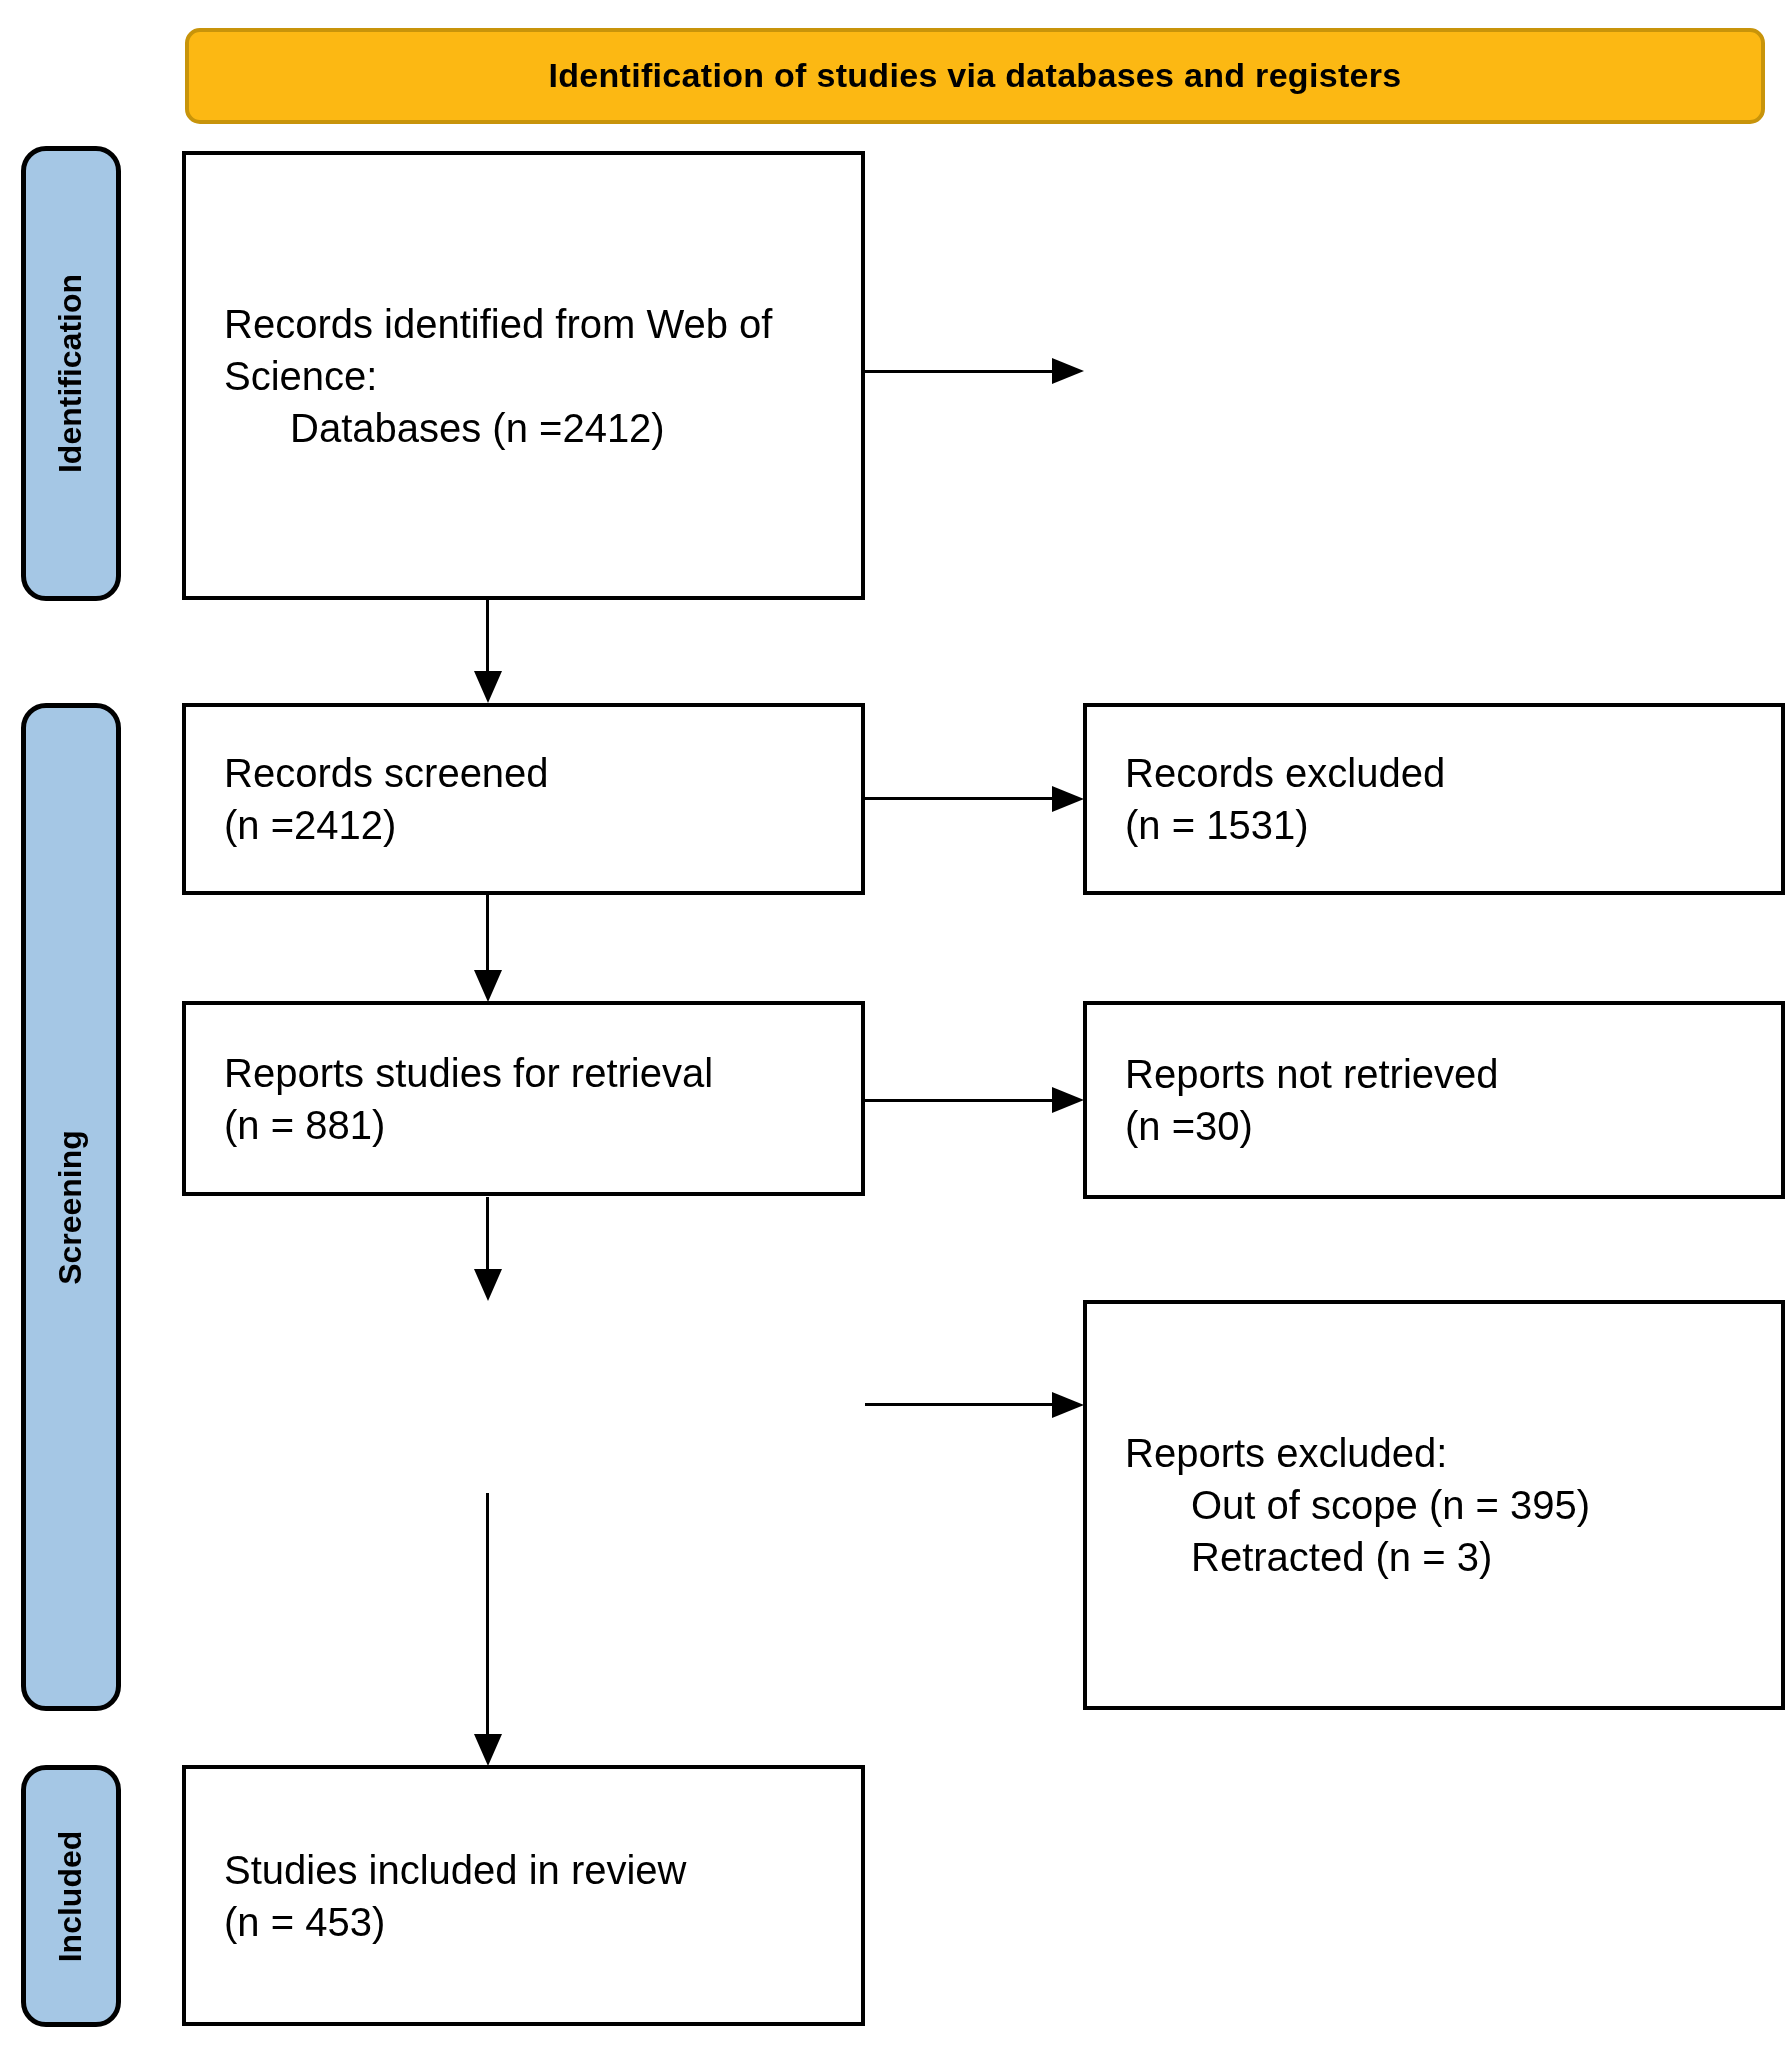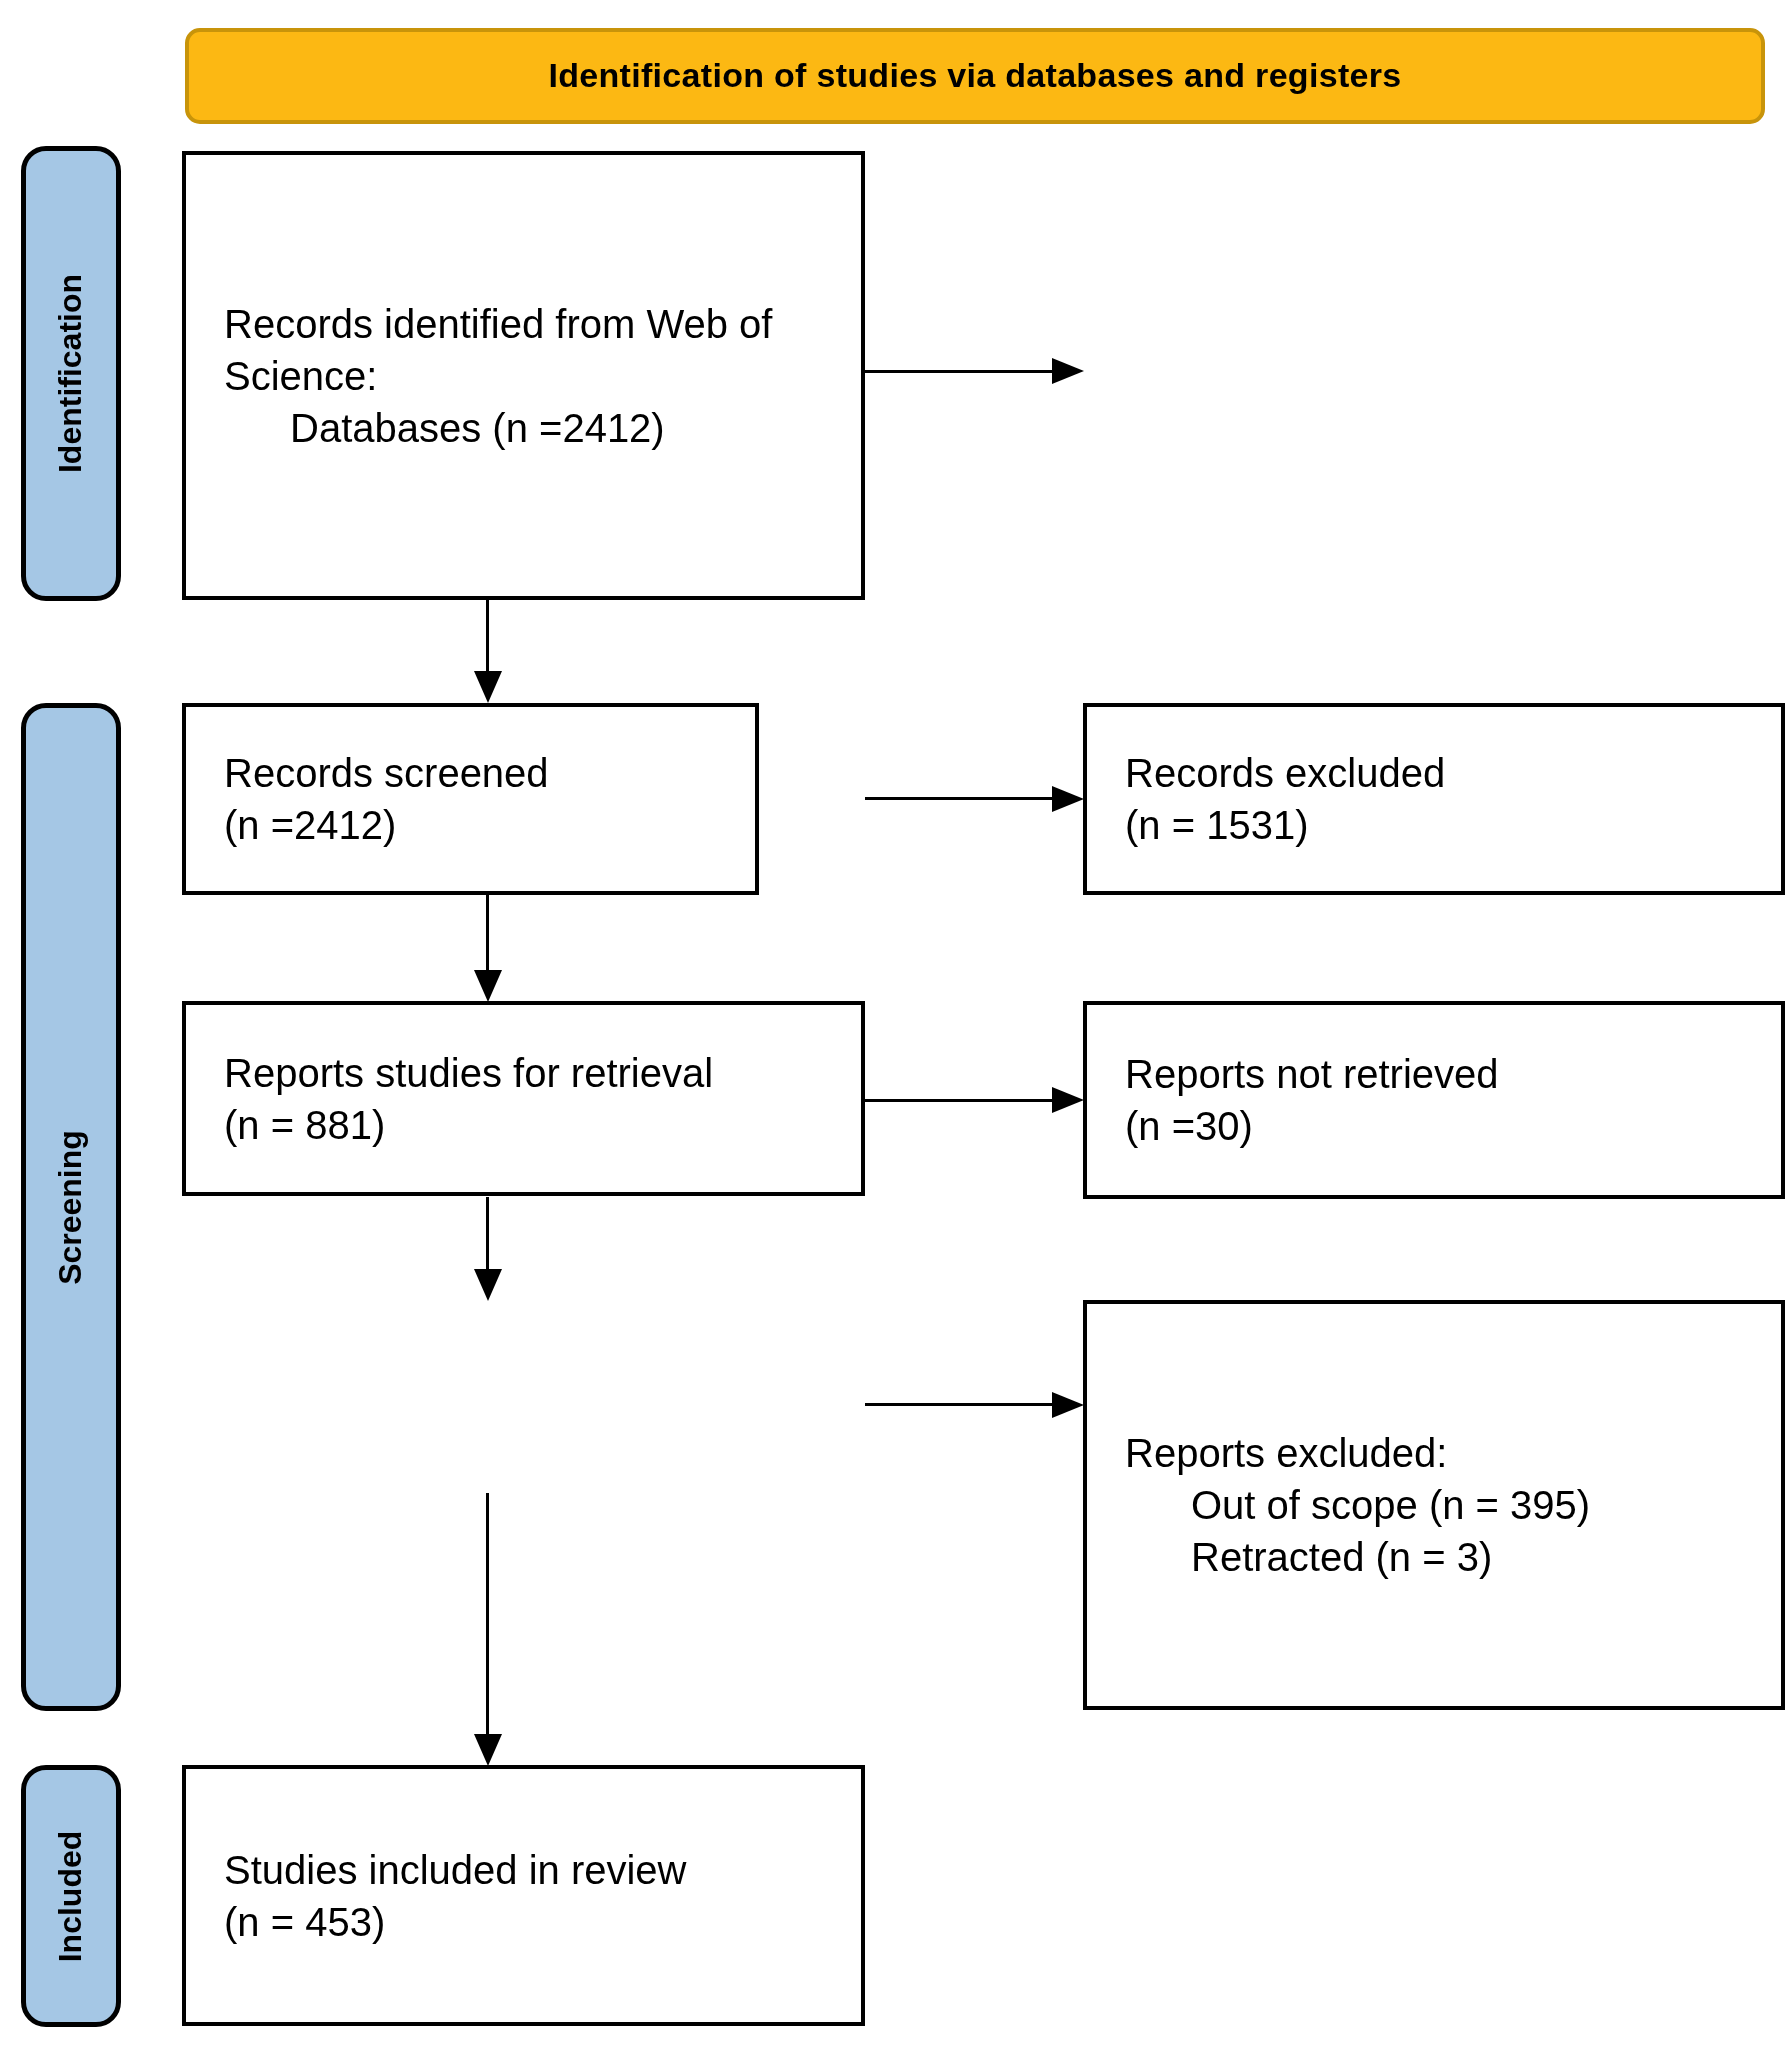--- a/index.html
+++ b/index.html
@@ -31,21 +31,21 @@
   .fbox{
     position:absolute;background:#ffffff;border:4.1px solid #000;box-sizing:border-box;
     display:flex;flex-direction:column;justify-content:center;
     padding-left:38px;padding-right:16.5px;
     font-size:40px;line-height:52px;
   }
   .indent{margin-left:66px;}
   .it{font-style:italic;}
   #box-records-identified{left:182px;top:151px;width:683px;height:449px;justify-content:center;}
   #box-records-removed{left:1083px;top:151px;width:702px;height:449px;}
-  #box-records-screened{left:182px;top:703px;width:577px;height:192px;}
+  #box-records-screened{left:182px;top:703px;width:683px;height:192px;}
   #box-records-excluded{left:1083px;top:703px;width:702px;height:192px;}
   #box-reports-sought{left:182px;top:1001px;width:683px;height:195px;}
   #box-reports-not-retrieved{left:1083px;top:1001px;width:702px;height:198px;}
   #box-reports-assessed{left:182px;top:1300px;width:683px;height:192px;}
   #box-reports-excluded{left:1083px;top:1300px;width:702px;height:410px;}
   #box-studies-included{left:182px;top:1765px;width:683px;height:261px;}
   
   .v-shaft{position:absolute;width:3.4px;background:#000;}
   .v-head{position:absolute;width:0;height:0;
     border-left:14.4px solid transparent;border-right:14.4px solid transparent;

